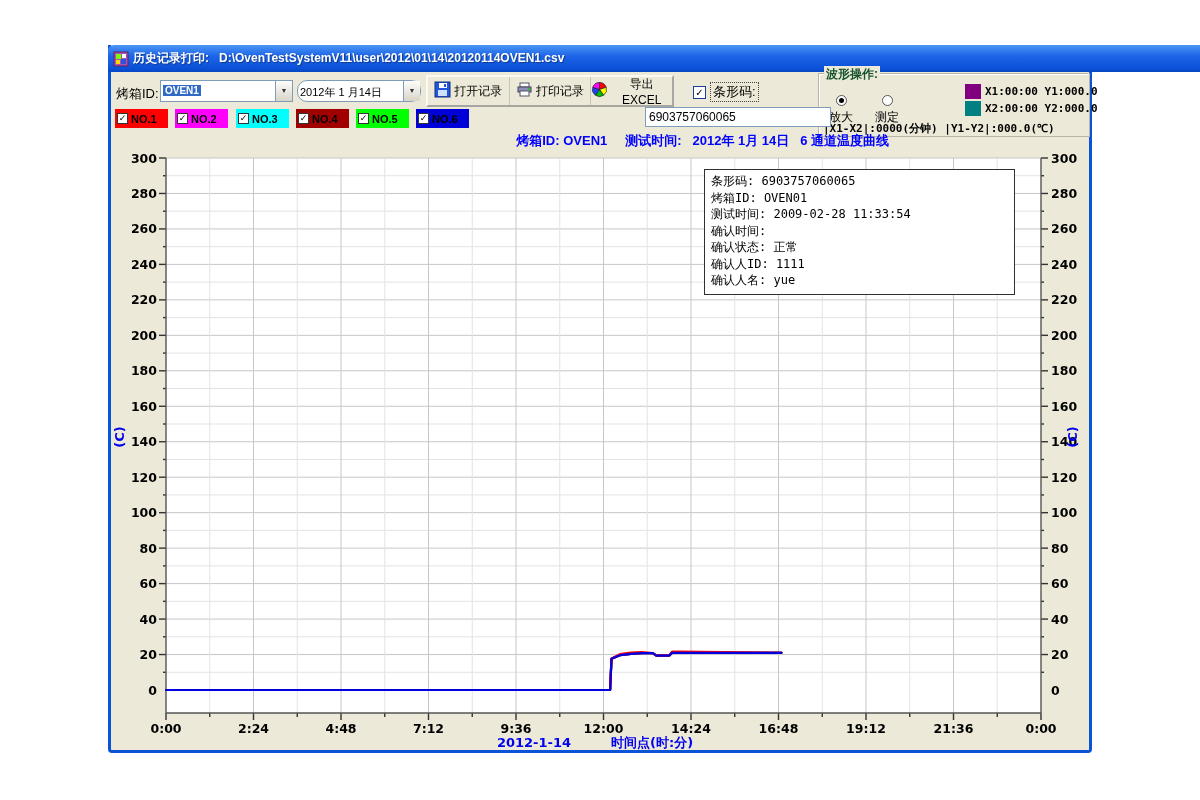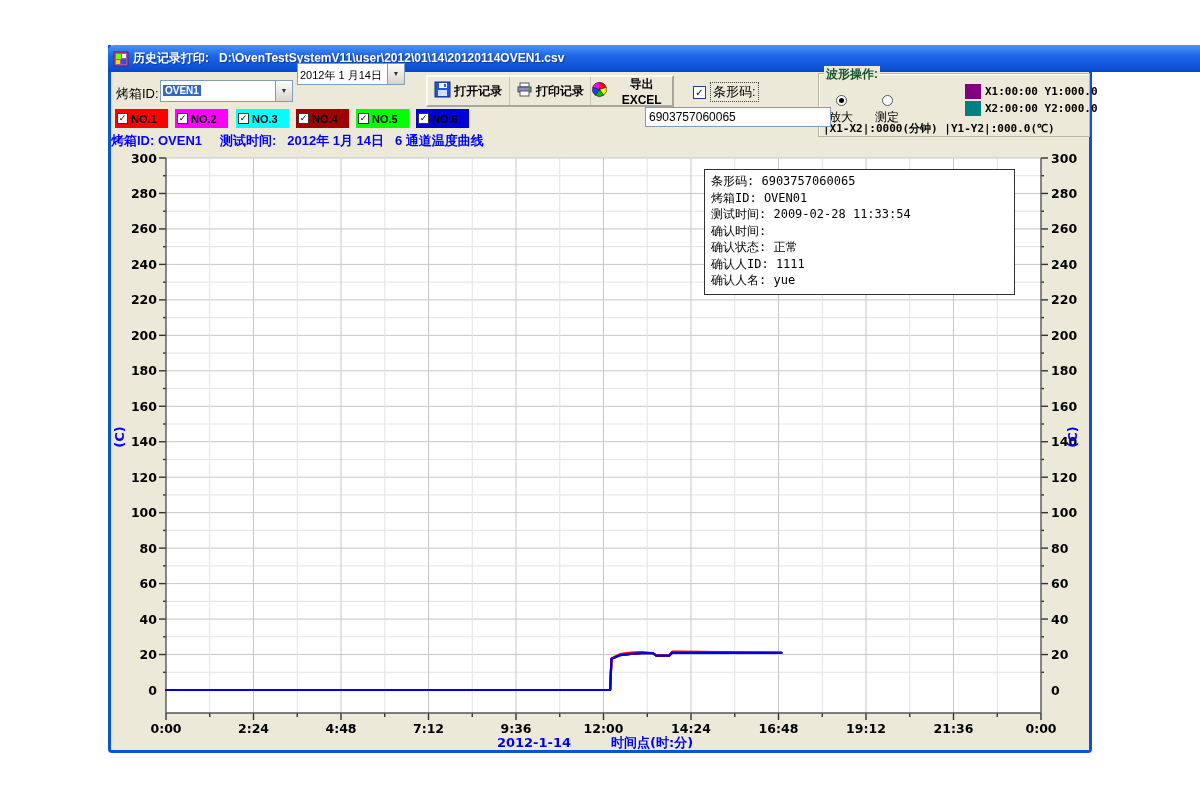--- a/index.html
+++ b/index.html
@@ -20,21 +20,21 @@
   .lbl { position:absolute; font-size:13px; color:#000; }
   .combo { position:absolute; height:22px; background:#fff; border:1px solid #7F9DB9; display:flex; }
   .combo-body { flex:1; overflow:hidden; padding:2px 2px; font-size:12px; white-space:nowrap; }
   .combo-sel { background:#316AC5; color:#fff; padding:0 2px; font-size:10px; font-weight:bold; }
   .combo-arrow { width:17px; border-left:1px solid #7F9DB9; background:linear-gradient(180deg,#FDFDFB,#D8D4C8);
                  font-size:7px; color:#333; text-align:center; line-height:20px; cursor:pointer; }
   .toolbar { position:absolute; left:315px; top:30px; width:248px; height:32px; background:#ECE9D8;
              border:2px outset #FBF9F2; display:flex; }
   .tb-btn { flex:1; display:flex; align-items:center; justify-content:center; gap:3px;
             background:transparent; border:none; border-right:1px solid #c9c5b5; cursor:pointer;
-            font-size:12px; font-weight:bold; color:#000; font-family:inherit; }
+            font-size:12px; font-weight:normal; color:#000; font-family:inherit; }
   .tb-btn:last-child { border-right:none; }
   .bc-check { position:absolute; left:582px; top:37px; display:flex; align-items:center; gap:4px; cursor:pointer; }
   .cb13 { width:13px; height:13px; background:#fff; border:1px solid #1C3F94; font-size:10px;
           line-height:11px; text-align:center; color:#000; }
   .bc-lbl { font-size:13px; border:1px dotted #444; padding:0 2px; }
   .wave-panel { position:absolute; left:707px; top:28px; width:272px; height:64px;
                 border:1px solid #b9b5a4; box-shadow:inset 1px 1px 0 #fff; }
   .wave-title { position:absolute; left:5px; top:-8px; background:#ECE9D8; padding:0 2px;
                 color:#14532d; font-size:12px; font-weight:bold; }
   .radio { position:absolute; display:flex; align-items:center; gap:3px; font-size:12px; cursor:pointer;flex-direction:column; }
@@ -45,21 +45,21 @@
   .coord { position:absolute; font-family:"DejaVu Sans Mono","Liberation Mono",monospace;
            font-size:11px; font-weight:bold; color:#000; white-space:pre; }
   .chips { position:absolute; left:0; top:64px; width:700px; height:20px; }
   .chip { position:absolute; top:0; width:53px; height:19px; display:flex; align-items:center;
           gap:3px; padding-left:2px; cursor:pointer; }
   .chip .cb { width:11px; height:11px; background:#fff; border:1px solid #333; font-size:9px;
               line-height:9px; text-align:center; color:#000; }
   .chip .chip-label { font-size:11px; font-weight:bold; color:#000; }
   .bc-input { position:absolute; left:534px; top:62px; width:186px; height:20px; border:1px solid #7F9DB9;
               background:#fff; font-size:12px; padding:1px 3px; font-family:inherit; }
-  .chart-header { position:absolute; left:0; top:87px; width:778px; text-align:left;
+  .chart-header { position:absolute; left:0; top:87px; width:778px; text-align:right;
                   color:#0000FF; font-size:13px; font-weight:bold; white-space:pre; }
   .chart { position:absolute; left:0; top:104px; width:978px; height:601px; }
   .info-box { position:absolute; left:593px; top:124px; width:311px; height:126px; background:#fff;
               border:1px solid #303030; padding:3px 6px; z-index:5;
               font-family:"DejaVu Sans Mono","Liberation Mono",monospace; font-size:12px; }
   .info-line { line-height:16.5px; white-space:pre; color:#000; }
 </style>
 </head>
 <body>
 
@@ -80,21 +80,21 @@
       <span class="close-btn"><span>✕</span></span>
     </div>
 
     <span class="lbl" style="left:5px;top:40px;">烤箱ID:</span>
 
     <div class="combo" style="left:49px;top:35px;width:133px;">
       <span class="combo-body"><span class="combo-sel">OVEN1</span></span>
       <span class="combo-arrow">▼</span>
     </div>
 
-    <div class="combo" style="left:186px;top:18px;width:108px;">
+    <div class="combo" style="left:186px;top:35px;width:124px;border-radius:10px;">
       <span class="combo-body" style="font-size:11px;padding-top:4px;">2012年 1 月14日</span>
       <span class="combo-arrow">▼</span>
     </div>
 
     <div class="toolbar">
       <button class="tb-btn">
         <span><svg width="17" height="17">
               <rect x="1" y="1" width="15" height="15" fill="#2255DD" stroke="#10307a"></rect>
               <rect x="5" y="2" width="8" height="5" fill="#fff"></rect>
               <rect x="10" y="3" width="2" height="3" fill="#2255DD"></rect>

